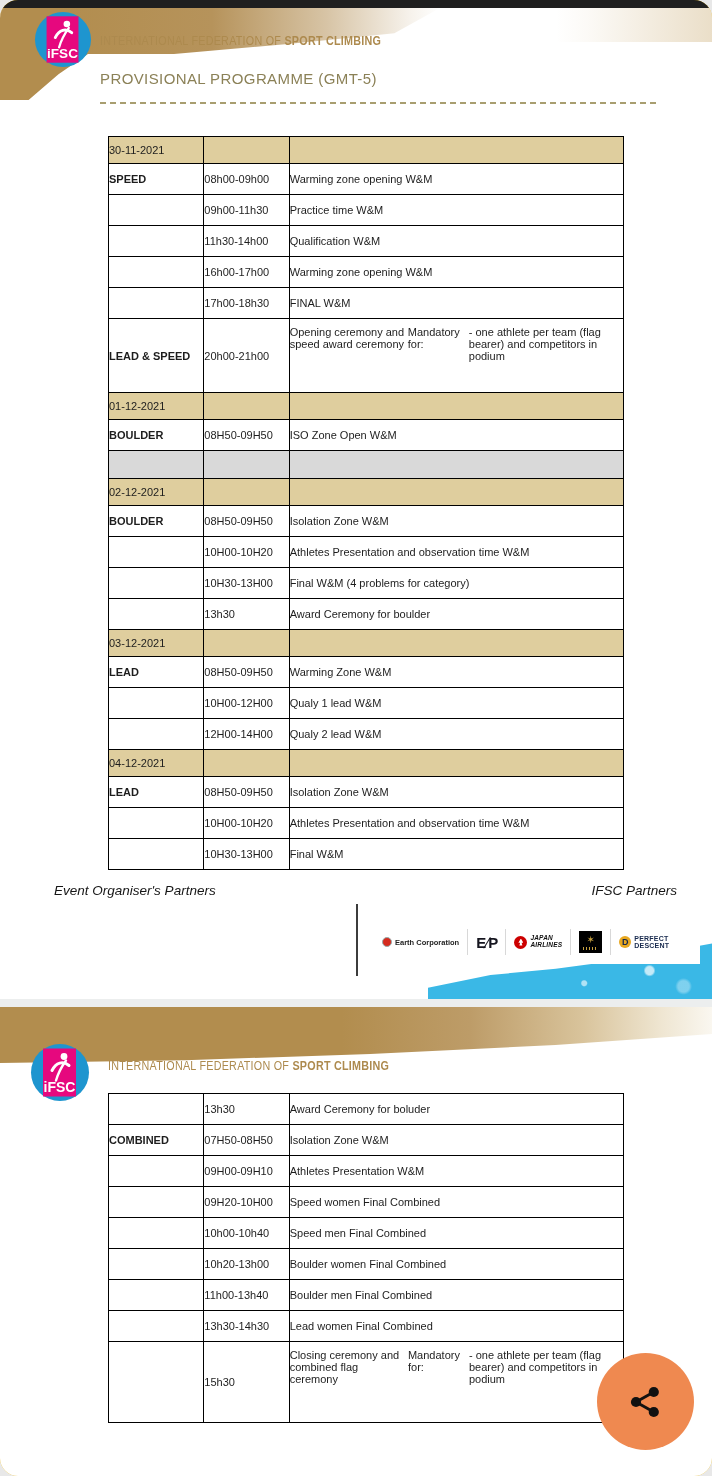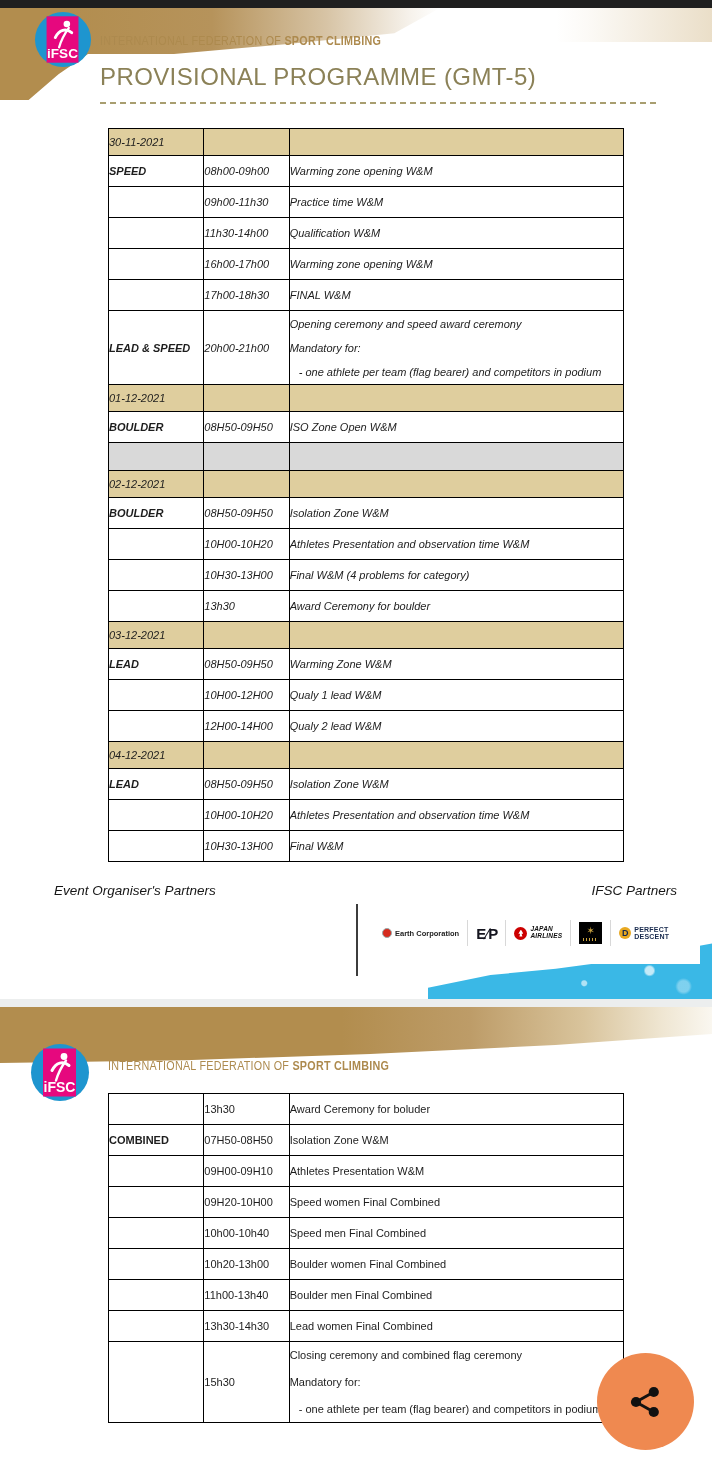--- a/index.html
+++ b/index.html
@@ -1,17 +1,17 @@
 <!DOCTYPE html>
 <html><head>
 <meta charset="utf-8">
 <style>
   html,body{margin:0;padding:0;background:#e8e8e8;}
   .screen{position:relative;width:712px;height:1476px;overflow:hidden;background:#eab308;
-          font-family:"Liberation Sans",sans-serif;}
+          font-family:"Liberation Sans",sans-serif;border-radius:18px;}
   .topbar{position:absolute;left:0;top:0;width:712px;height:8px;background:#1f1f1f;}
 
   .page{position:absolute;left:0;width:712px;background:#fff;overflow:hidden;}
   .page1{top:8px;height:991px;}
   .page-gap{position:absolute;left:0;top:999px;width:712px;height:8px;background:#eceeee;}
   .page2{top:1007px;height:469px;}
 
   
   .gold-blob-left{position:absolute;left:0;top:0;width:130px;height:92px;background:#b28d4e;
       clip-path:polygon(0 0,100% 0,78% 40%,45% 72%,22% 100%,0 100%);}
@@ -30,49 +30,49 @@
       background:linear-gradient(90deg,#b28d4e 0%,#b28d4e 48%,#bd9c68 66%,#d9c49c 82%,#efe6d2 93%,#faf7f0 100%);
       clip-path:polygon(0 0,100% 0,100% 48%,78% 68%,52% 84%,26% 95%,0 100%);}
 
   
   .ifsc-logo{position:absolute;}
   
   .org-line{position:absolute;color:#ad8a4e;font-size:12.5px;letter-spacing:.3px;
       transform:scaleX(.86);transform-origin:left center;white-space:nowrap;}
   .org-line b{font-weight:700;}
 
-  .doc-title{position:absolute;left:100px;top:55px;color:#8b8157;font-size:24px;letter-spacing:.4px;}
+  .doc-title{position:absolute;left:100px;top:62px;color:#8b8157;font-size:15px;letter-spacing:.4px;}
   .dash-rule{position:absolute;left:100px;top:94px;width:556px;border-top:2px dashed #a89e70;}
 
   
   table.sched{border-collapse:collapse;table-layout:fixed;width:516px;background:#fff;
       font-size:11px;color:#1d1d1d;}
   table.sched td{border:1px solid #000;padding:0;vertical-align:middle;overflow:hidden;}
   td.c1{width:94px;padding-left:6px;}
   td.c2{width:84px;padding-left:8px;}
   td.c3{width:332px;padding-left:10px;}
   tr.r-date td{background:#dfce9e;height:26px;}
   tr.r-event td{height:30px;}
   tr.r-empty td{background:#d9d9d9;height:27px;}
   tr.r-cer td{height:73px;}
   .page2 tr.r-cer td{height:80px;}
   .cat{font-weight:700;}
-  .cer{display:flex;flex-direction:column;justify-content:space-between;height:60px;padding:0;}
+  .cer{display:flex;flex-direction:row;justify-content:space-between;height:60px;padding:0;}
   .page2 .cer{height:66px;}
   .cer .indent{padding-left:9px;}
-  .tbl-p1{position:absolute;left:108px;top:120px;font-style:italic;}
+  .tbl-p1{position:absolute;left:108px;top:128px;}
   .tbl-p2{position:absolute;left:108px;top:86px;}
 
   
   .foot-label{position:absolute;top:875px;font-style:italic;font-size:13.5px;color:#161616;}
   .foot-left{left:54px;}
   .foot-right{right:35px;}
   .foot-divider{position:absolute;left:356px;top:896px;width:2px;height:72px;background:#3c3c3c;}
   .partners-strip{position:absolute;left:374px;top:912px;width:326px;height:44px;background:#fff;
-      display:flex;align-items:flex-start;}
+      display:flex;align-items:center;}
   .partner{display:flex;align-items:center;gap:3px;padding:0 8px;height:26px;}
   .partner + .partner{border-left:1px solid #d8d8d8;}
   .p-earth-icon{width:8px;height:8px;border-radius:50%;background:#d52b1e;border:1px solid #9aa;flex:0 0 auto;}
   .p-earth-text{font-size:7.5px;font-weight:700;color:#222;white-space:nowrap;}
   .p-ep{font-size:15px;font-weight:800;color:#15151f;letter-spacing:-1px;white-space:nowrap;}
   .p-ep .slash{display:inline-block;transform:skewX(-18deg);font-weight:400;}
   .p-jal-icon{width:13px;height:13px;border-radius:50%;background:#c00;position:relative;flex:0 0 auto;}
   .p-jal-icon::after{content:"";position:absolute;left:4px;top:3px;width:5px;height:7px;background:#fff;
       clip-path:polygon(50% 0,100% 60%,65% 60%,80% 100%,20% 100%,35% 60%,0 60%);}
   .p-two-line{display:flex;flex-direction:column;line-height:1.05;}

